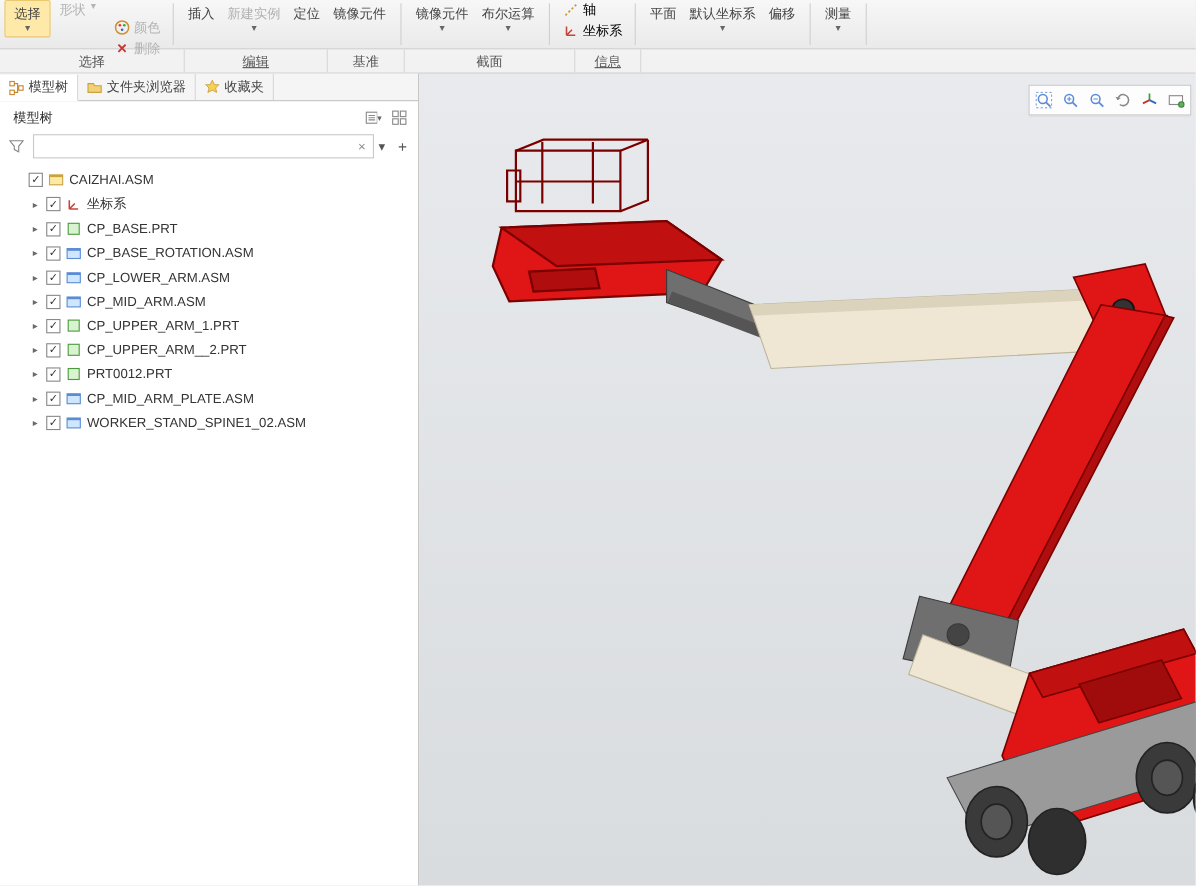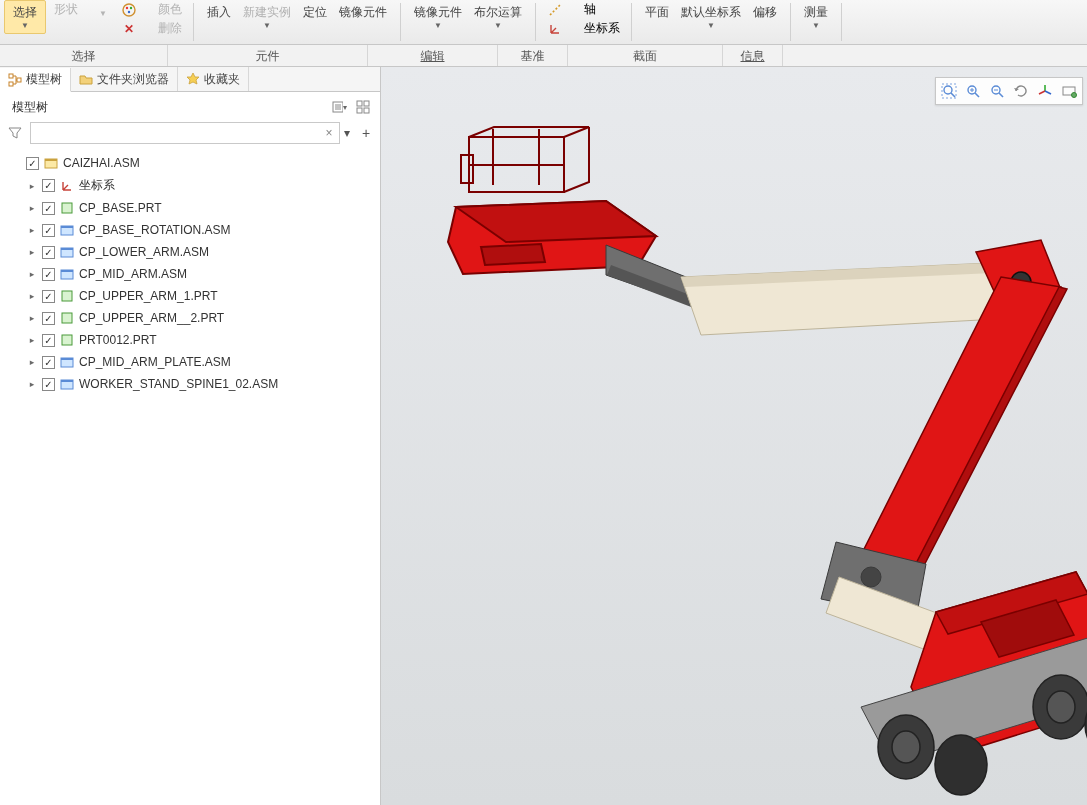--- a/index.html
+++ b/index.html
@@ -9,21 +9,21 @@
 .ribbon { background: linear-gradient(#f7f7f7,#eaeaea); border-bottom: 1px solid #c7c7c7; height: 45px; display: flex; }
 .ribbon-group { display: flex; align-items: flex-start; padding: 0 4px; }
 .ribbon-btn { display: flex; flex-direction: column; align-items: center; padding: 4px 6px; color: #444; cursor: pointer; position: relative; }
 .ribbon-btn.disabled { color: #b0b0b0; justify-content: center; }
 .ribbon-btn .lbl { margin-top: 0; }
 .ribbon-btn .arrow { font-size: 8px; color: #666; }
 .ribbon-sep { width: 1px; background: #d0d0d0; margin: 3px 3px; height: 38px; }
 .ribbon-sel { background: #ffe9a8; border: 1px solid #e9c86f; border-radius: 2px; }
 .icon-box { width: 16px; height: 16px; display: inline-flex; align-items: center; justify-content: center; }
 .ribbon-small-col { display:flex; flex-direction:column; justify-content:flex-start; padding-top:0;}
-.ribbon-small-row { display:flex; align-items:flex-end; gap:21px; padding:1px 4px;}
+.ribbon-small-row { display:flex; align-items:flex-start; gap:3px; padding:1px 4px;}
 
 
 .group-labels { display:flex; height:22px; background:#f2f2f2; border-bottom:1px solid #c7c7c7;}
 .group-label { text-align:center; color:#555; padding-top:3px; border-right:1px solid #d6d6d6;}
 
 
 .left-tabs { display: flex; background: #f5f5f5; border-bottom: 1px solid #c7c7c7; height: 25px; align-items: stretch; }
 .left-tab { display: flex; align-items: center; gap: 4px; padding: 0 8px; border-right: 1px solid #d8d8d8; cursor: pointer; color: #444; }
 .left-tab.active { background: #fff; border-bottom: 1px solid #fff; position: relative; top: 1px; }
 .left-tab .ticon { width:14px; height:14px; display:inline-block; }
@@ -66,21 +66,21 @@
     <div class="ribbon-btn ribbon-sel" style="padding:3px 8px;">
       <span class="lbl">选择</span>
       <span class="arrow">▼</span>
     </div>
     <div class="ribbon-small-col" style="margin-left:4px;">
       <div class="ribbon-small-row disabled" style="color:#b4b4b4;">
         <span>形状</span>
         <span class="arrow" style="font-size:8px;">▼</span>
       </div>
     </div>
-    <div class="ribbon-small-col" style="margin-left:6px;">
+    <div class="ribbon-small-col" style="margin-left:6px;margin-top:16px;">
       <div class="ribbon-small-row">
         <span class="icon-box">
           <svg width="14" height="14" viewBox="0 0 14 14">
               <circle cx="7" cy="7" r="6" fill="none" stroke="#d09030" stroke-width="1.4"></circle>
               <circle cx="5" cy="5" r="1.2" fill="#e33"></circle>
               <circle cx="9" cy="5" r="1.2" fill="#3a3"></circle>
               <circle cx="7" cy="9" r="1.2" fill="#36c"></circle>
             </svg>
         </span>
         <span style="color:#b4b4b4;">颜色</span>
@@ -162,21 +162,20 @@
     <div class="ribbon-btn">
         <span class="lbl">测量</span>
         <span class="arrow">▼</span>
       </div>
   </div>
   <div class="ribbon-sep"></div>
 </div>
 
 <div class="group-labels">
   <div class="group-label" style="width:168px;">选择</div>
-  <div class="group-label" style="width:200px;">元件</div>
   <div class="group-label" style="width:130px;text-decoration:underline;">编辑</div>
   <div class="group-label" style="width:70px;">基准</div>
   <div class="group-label" style="width:155px;">截面</div>
   <div class="group-label" style="width:60px;text-decoration:underline;">信息</div>
 </div>
 
 <div class="workspace">
 
   <div class="sidebar">
     <div class="left-tabs">

